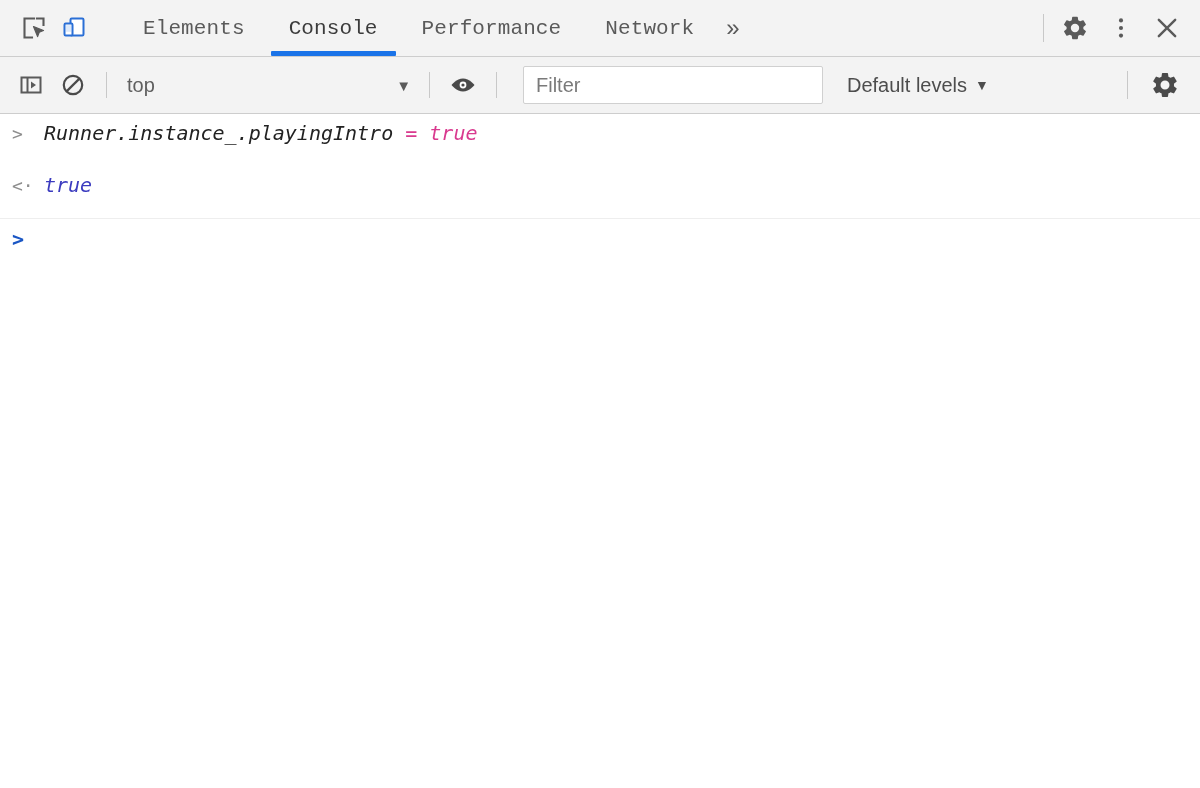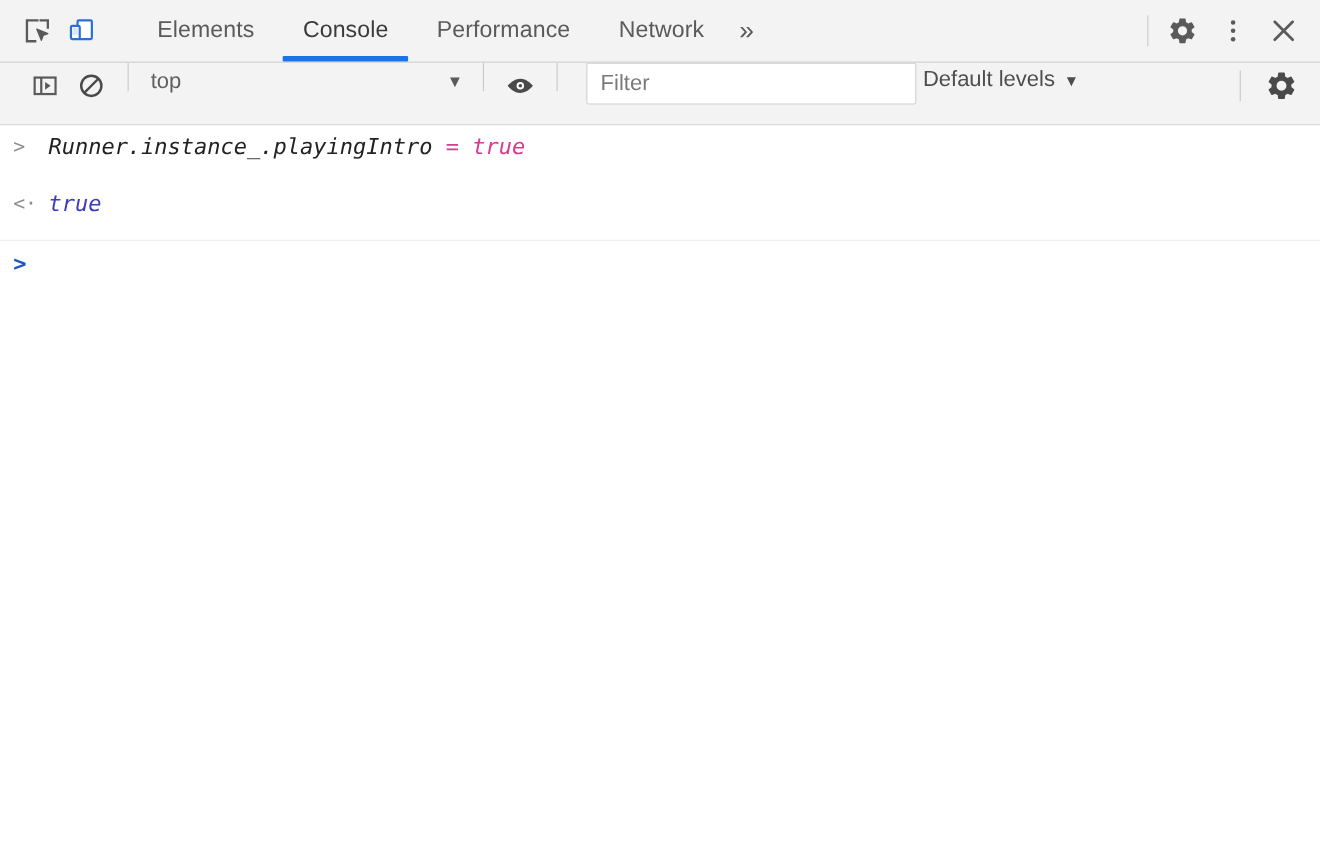--- a/index.html
+++ b/index.html
@@ -64,20 +64,21 @@
   .tab {
     display: flex;
     align-items: center;
     padding: 0 22px;
     font-size: 21px;
     color: #5a5a5a;
     cursor: pointer;
     position: relative;
     white-space: nowrap;
     letter-spacing: 0.1px;
+    font-family: Liberation Mono, monospace;
   }
   .tab.active {
     color: #3b3b3b;
   }
   .tab.active::after {
     content: "";
     position: absolute;
     left: 4px;
     right: 4px;
     bottom: 0;
@@ -118,22 +119,22 @@
     cursor: pointer;
   }
 
   
   .console-toolbar {
     height: 56px;
     min-height: 56px;
     background: #f3f3f3;
     border-bottom: 1px solid #cdcdcd;
     display: flex;
-    align-items: flex-start;
-    padding-left: 20px;
+    align-items: center;
+    padding-left: 10px;
   }
 
   .ct-btn {
     width: 42px;
     height: 42px;
     display: flex;
     align-items: center;
     justify-content: center;
     cursor: pointer;
   }
@@ -188,20 +189,21 @@
   }
   .filter-input input::placeholder {
     color: #7a7a7a;
     opacity: 1;
   }
 
   .levels-select {
     display: flex;
     align-items: center;
     gap: 8px;
+    margin-left: 18px;
     cursor: pointer;
     padding: 4px 6px;
   }
   .levels-select .lv-label {
     font-size: 20px;
     color: #4d4d4d;
   }
   .levels-select .lv-arrow {
     font-size: 14px;
     color: #4d4d4d;

